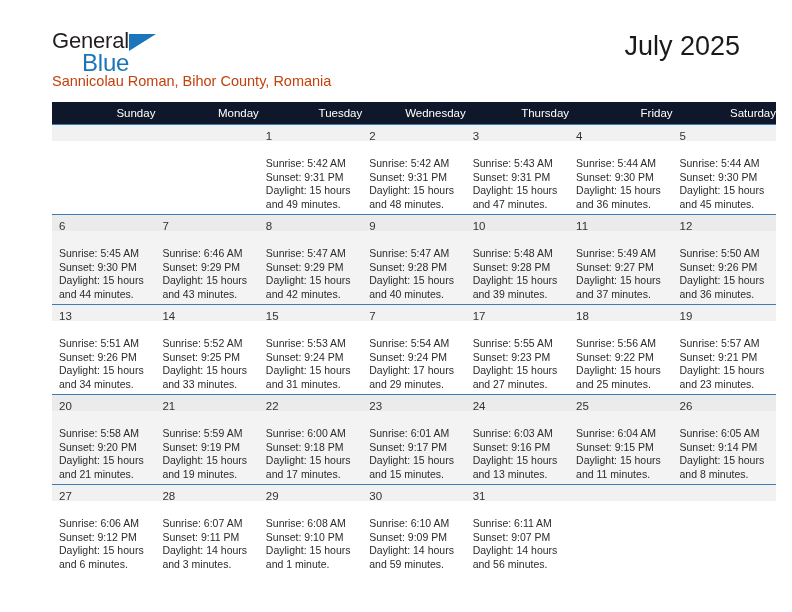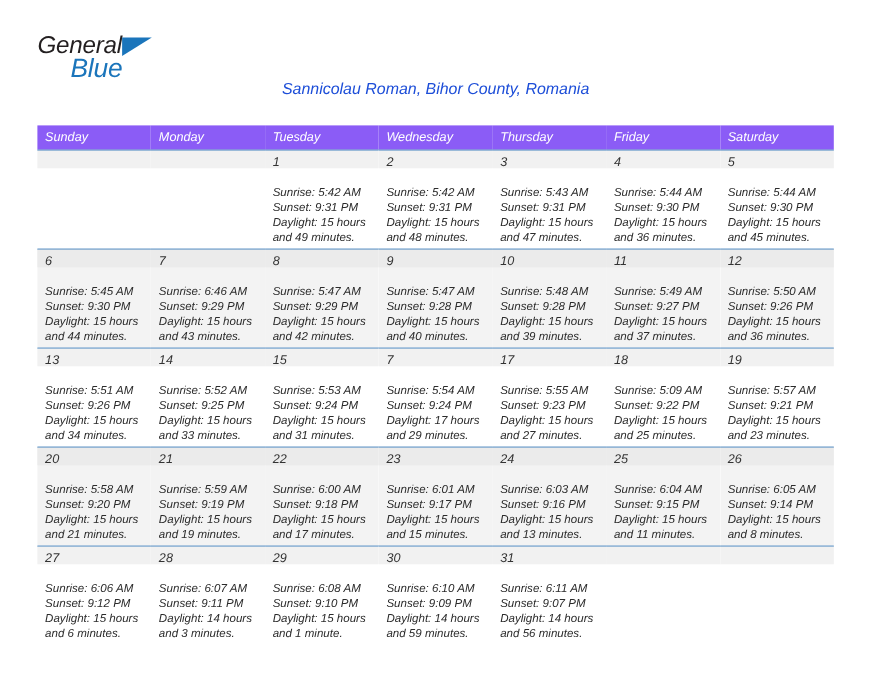--- a/index.html
+++ b/index.html
@@ -13,22 +13,21 @@
     height: 612px;
     font-family: "Liberation Sans", sans-serif;
     color: #000000;
     overflow: hidden;
   }
   .page {
     position: relative;
     width: 792px;
     height: 452px;
     box-sizing: border-box;
-    padding: 0 34px;
-    font-style: italic;
+    padding: 0 52px;
   }
 
   
   .header {
     display: flex;
     align-items: flex-start;
     justify-content: space-between;
     padding-top: 30px;
     height: 62px;
     box-sizing: border-box;
@@ -71,40 +70,40 @@
   }
   .month-title {
     font-size: 27px;
     color: #1a1a1a;
     line-height: 1.05;
     font-weight: normal;
     margin: 0;
   }
 
   .subtitle {
-    text-align: center;
+    text-align: left;
     font-size: 14.5px;
-    color: #1d4ed8;
+    color: #c2410c;
     margin-top: 12px;
-    margin-bottom: 24px;
+    margin-bottom: 12px;
     line-height: 1.1;
   }
 
   
   .calendar {
     width: 724px;
     border-collapse: collapse;
     table-layout: fixed;
   }
   .calendar th {
-    background: #8b5cf6;
+    background: #0f172a;
     color: #ffffff;
     font-size: 11.5px;
     font-weight: normal;
-    text-align: left;
+    text-align: right;
     padding: 5px 0 5px 7px;
     height: 20px;
     box-sizing: border-box;
     border: none;
   }
   .calendar td {
     vertical-align: top;
     height: 90px;
     padding: 0;
     border: none;
@@ -159,20 +158,23 @@
 </head>
 <body>
 
 <div class="page">
 
   <div class="header">
     <div class="logo">
       <span class="logo-general">General</span>
       <span class="logo-tri"></span>
       <span class="logo-blue">Blue</span>
+    </div>
+    <div class="title-block">
+      <h1 class="month-title">July 2025</h1>
     </div>
   </div>
 
   <div class="subtitle">Sannicolau Roman, Bihor County, Romania</div>
 
   <table class="calendar">
     <thead>
       <tr>
         <th>Sunday</th>
         <th>Monday</th>
@@ -366,21 +368,21 @@
                 <div>Sunrise: 5:55 AM</div>
                 <div>Sunset: 9:23 PM</div>
                 <div class="daylight-line">Daylight: 15 hours and 27 minutes.</div>
               </div>
             </div>
           </td>
           <td class="">
             <div class="cell-inner">
               <div class="daynum-bar"><span class="daynum">18</span></div>
               <div class="cell-body">
-                <div>Sunrise: 5:09 AM</div>
+                <div>Sunrise: 5:56 AM</div>
                 <div>Sunset: 9:22 PM</div>
                 <div class="daylight-line">Daylight: 15 hours and 25 minutes.</div>
               </div>
             </div>
           </td>
           <td class="">
             <div class="cell-inner">
               <div class="daynum-bar"><span class="daynum">19</span></div>
               <div class="cell-body">
                 <div>Sunrise: 5:57 AM</div>

